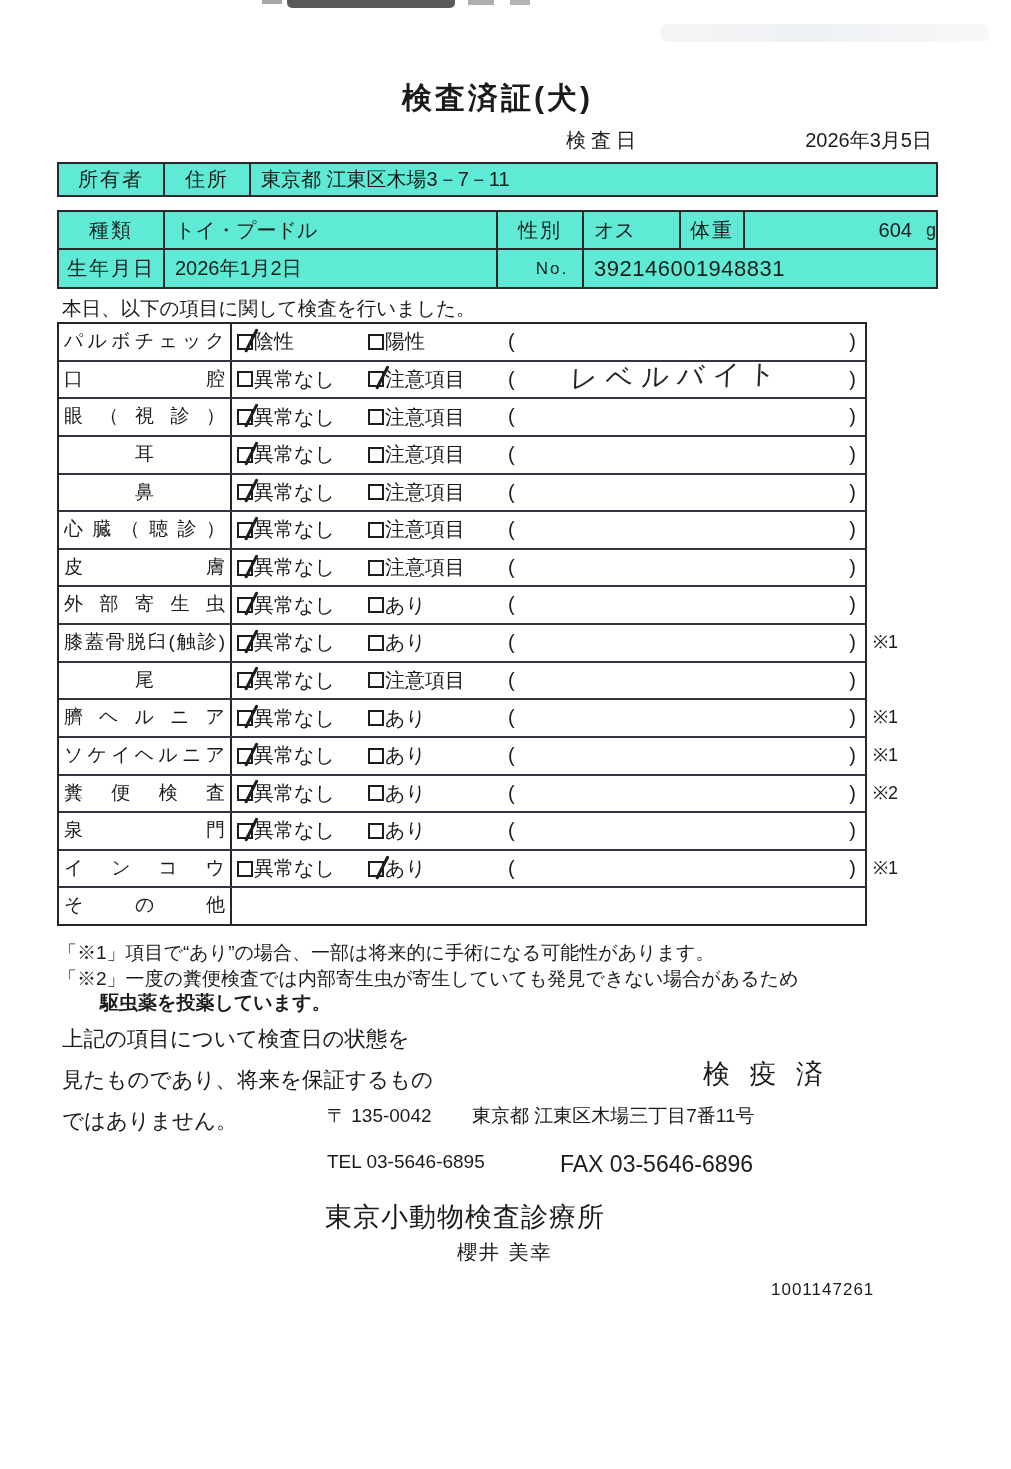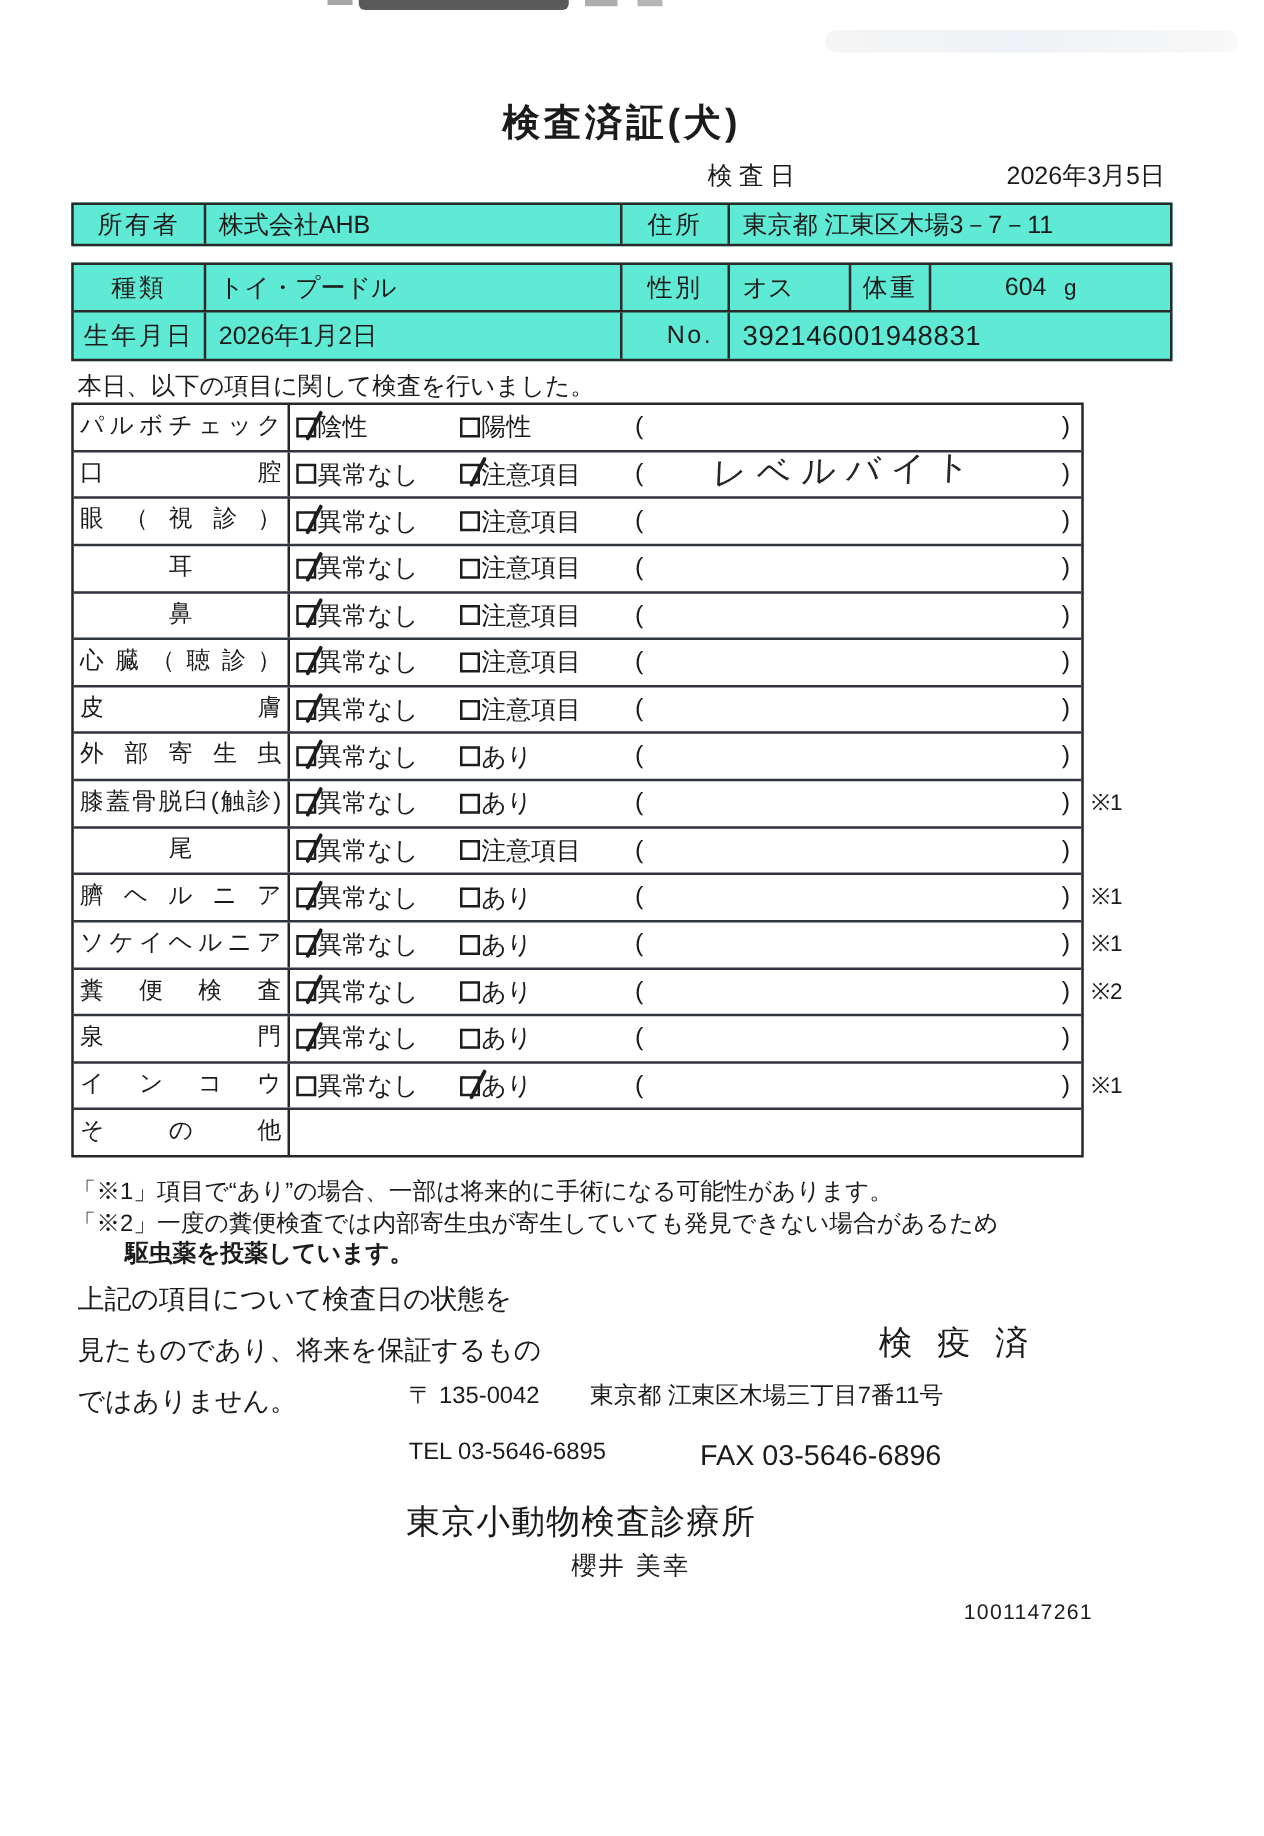--- a/index.html
+++ b/index.html
@@ -30,23 +30,23 @@
   .cell.lab { justify-content:center; letter-spacing:2px; }
   .cell.val { padding-left:10px; }
   .br { border-right:2px solid #2a2a2a; }
   #tableA { top:162px; height:35px; }
   #tableB { top:210px; height:79px; flex-direction:column; }
   .tbl-row { display:flex; width:100%; }
   .rowB1 { height:38px; border-bottom:2px solid #2a2a2a; }
   .rowB2 { flex:1; }
   .w-lab1 { width:106px; } .w-val1 { width:333px; } .w-lab2 { width:86px; } .w-val2 { flex:1; }
   .w-sex  { width:97px; }  .w-wlab { width:64px; }
-  .weight-cell { flex:1; justify-content:center; padding-right:16px; }
+  .weight-cell { flex:1; justify-content:flex-end; }
   .weight-unit { margin-left:14px; font-size:18px; }
-  .no-lab { font-size:20px; letter-spacing:0;padding-left:24px; }
+  .no-lab { font-size:17px; letter-spacing:0;padding-left:24px; }
   .no-val { font-size:22px; letter-spacing:.5px; }
 
   .intro { left:62px; top:295px; font-size:19.5px; }
 
   
   #examTable { position:absolute; left:57px; top:322px; width:810px; height:604px;
                border:2px solid #262626; display:flex; flex-direction:column; background:#fff; }
   .exam-row { flex:1; display:flex; position:relative; border-top:2px solid #303540; }
   .exam-row:first-child { border-top:none; }
   .exam-label { width:173px; border-right:2px solid #262626; font-size:19px; line-height:34px;
@@ -90,21 +90,20 @@
 <div class="abs art-dash-b"></div>
 <div class="abs art-dash-c"></div>
 <div class="abs art-smear"></div>
 
 <div class="abs title">検査済証(犬)</div>
 <div class="abs insp-date-label">検査日</div>
 <div class="abs insp-date-value">2026年3月5日</div>
 
 <div id="tableA" class="tbl">
   <div class="cell lab br w-lab1">所有者</div>
-  <div class="cell val br w-val1">株式会社AHB</div>
   <div class="cell lab br w-lab2">住所</div>
   <div class="cell val w-val2">東京都 江東区木場3－7－11</div>
 </div>
 
 <div id="tableB" class="tbl">
   <div class="tbl-row rowB1">
     <div class="cell lab br w-lab1">種類</div>
     <div class="cell val br w-val1">トイ・プードル</div>
     <div class="cell lab br w-lab2">性別</div>
     <div class="cell val br w-sex">オス</div>

